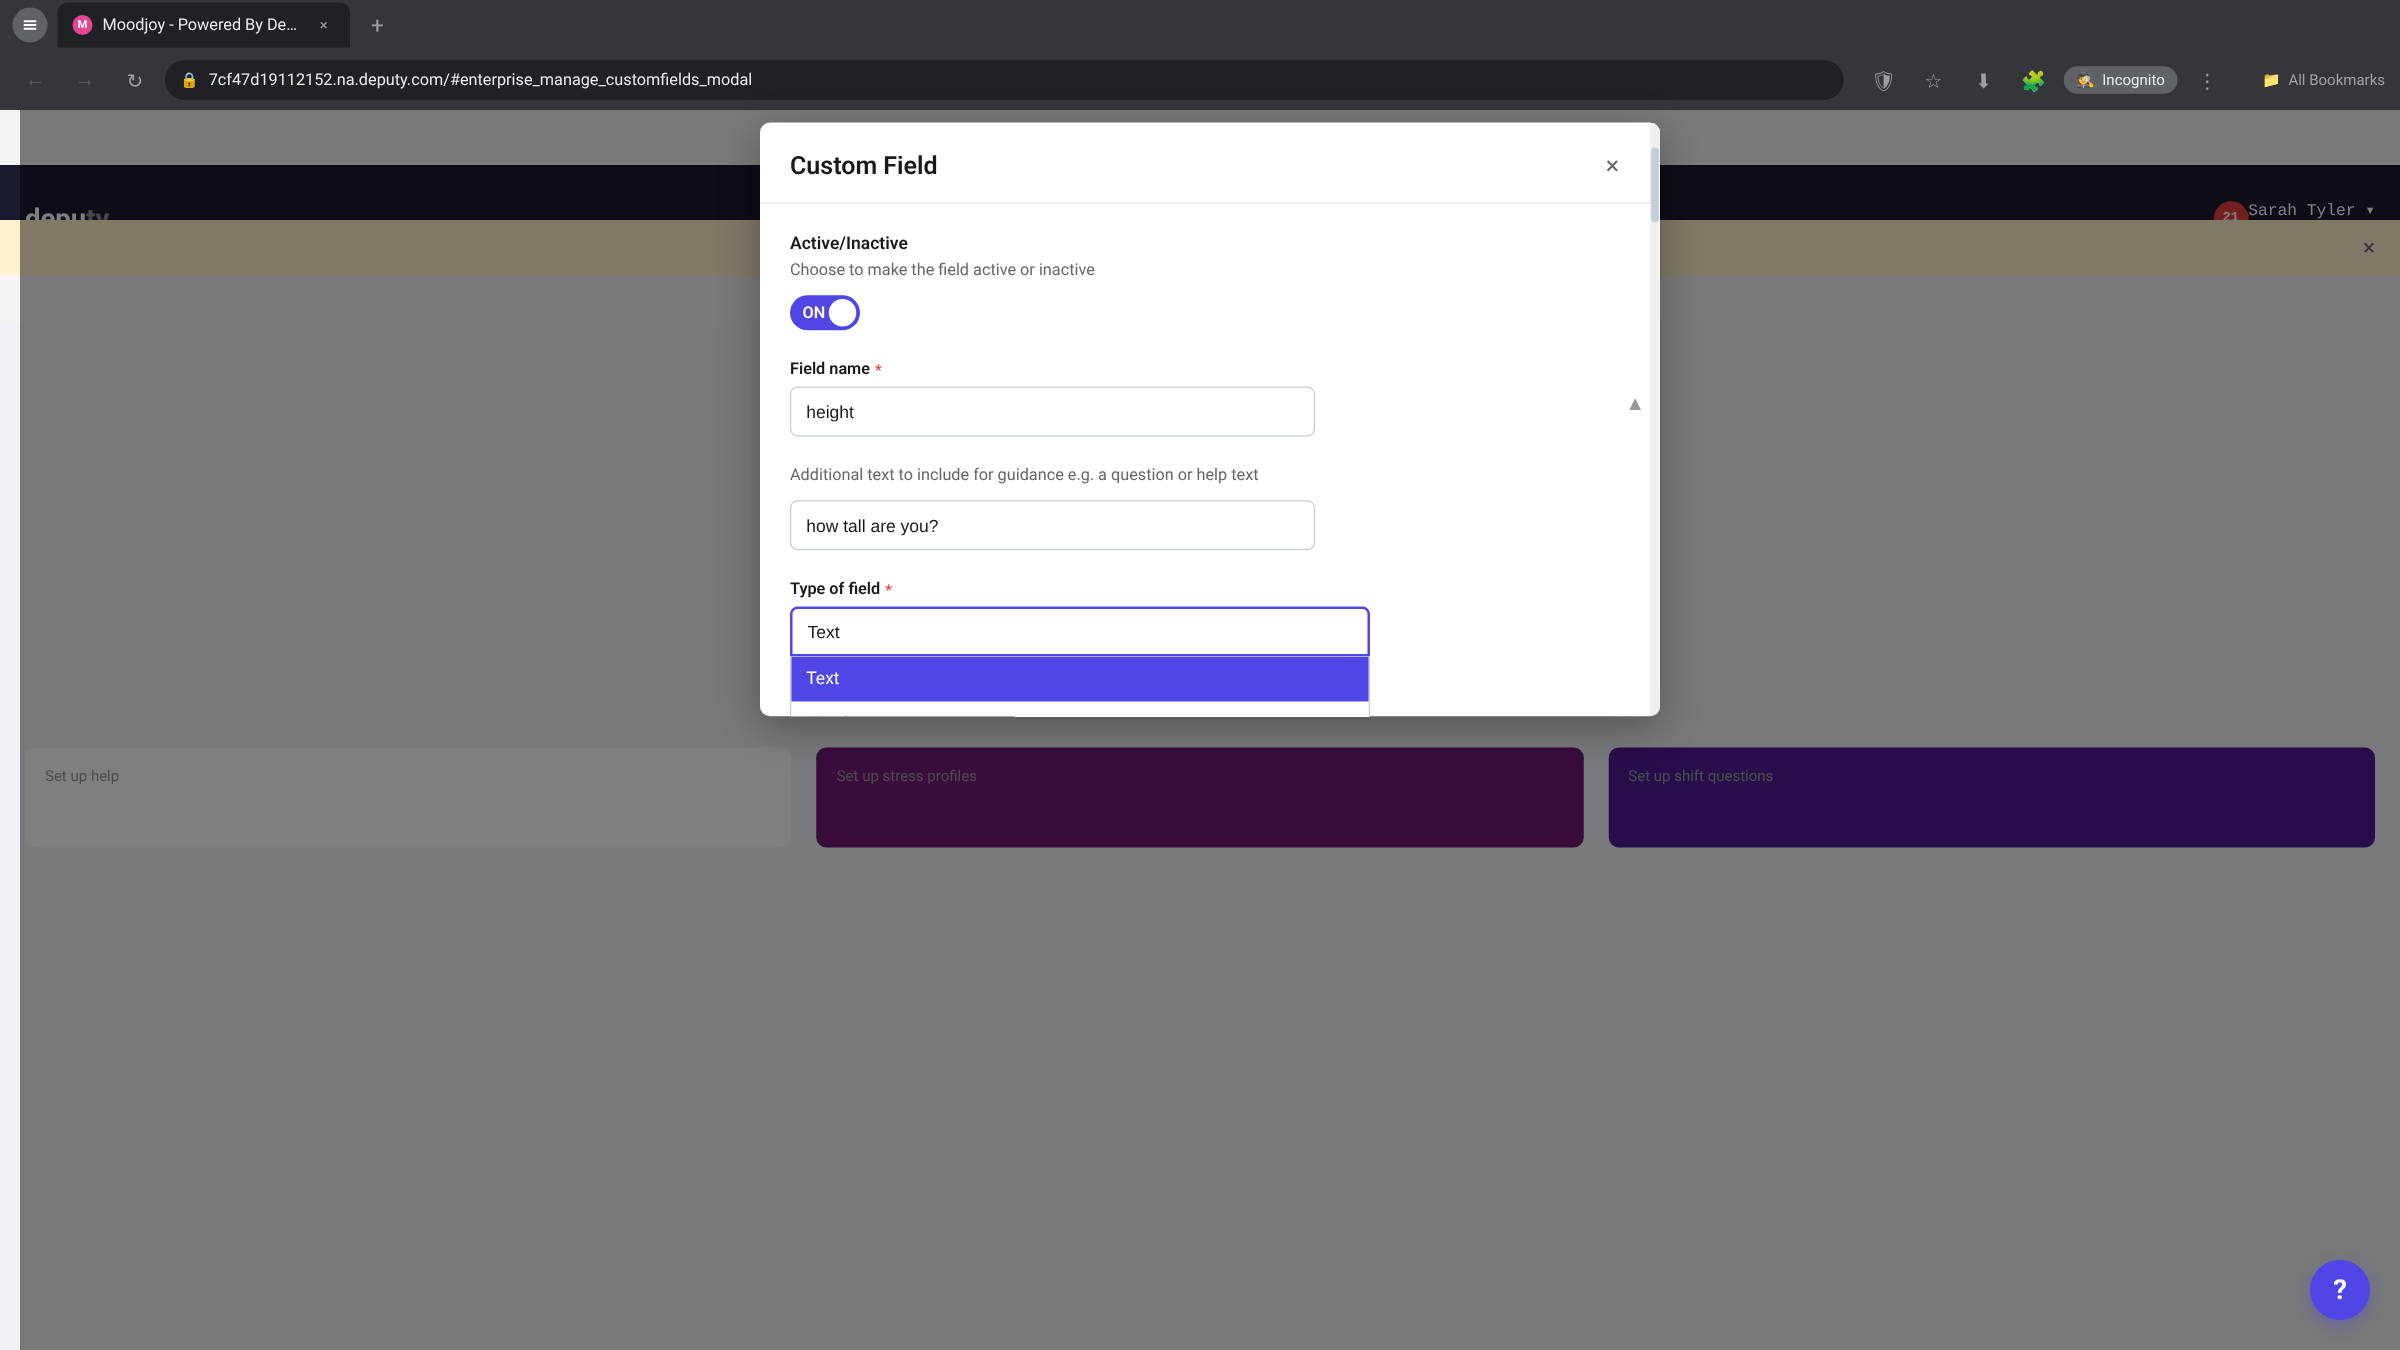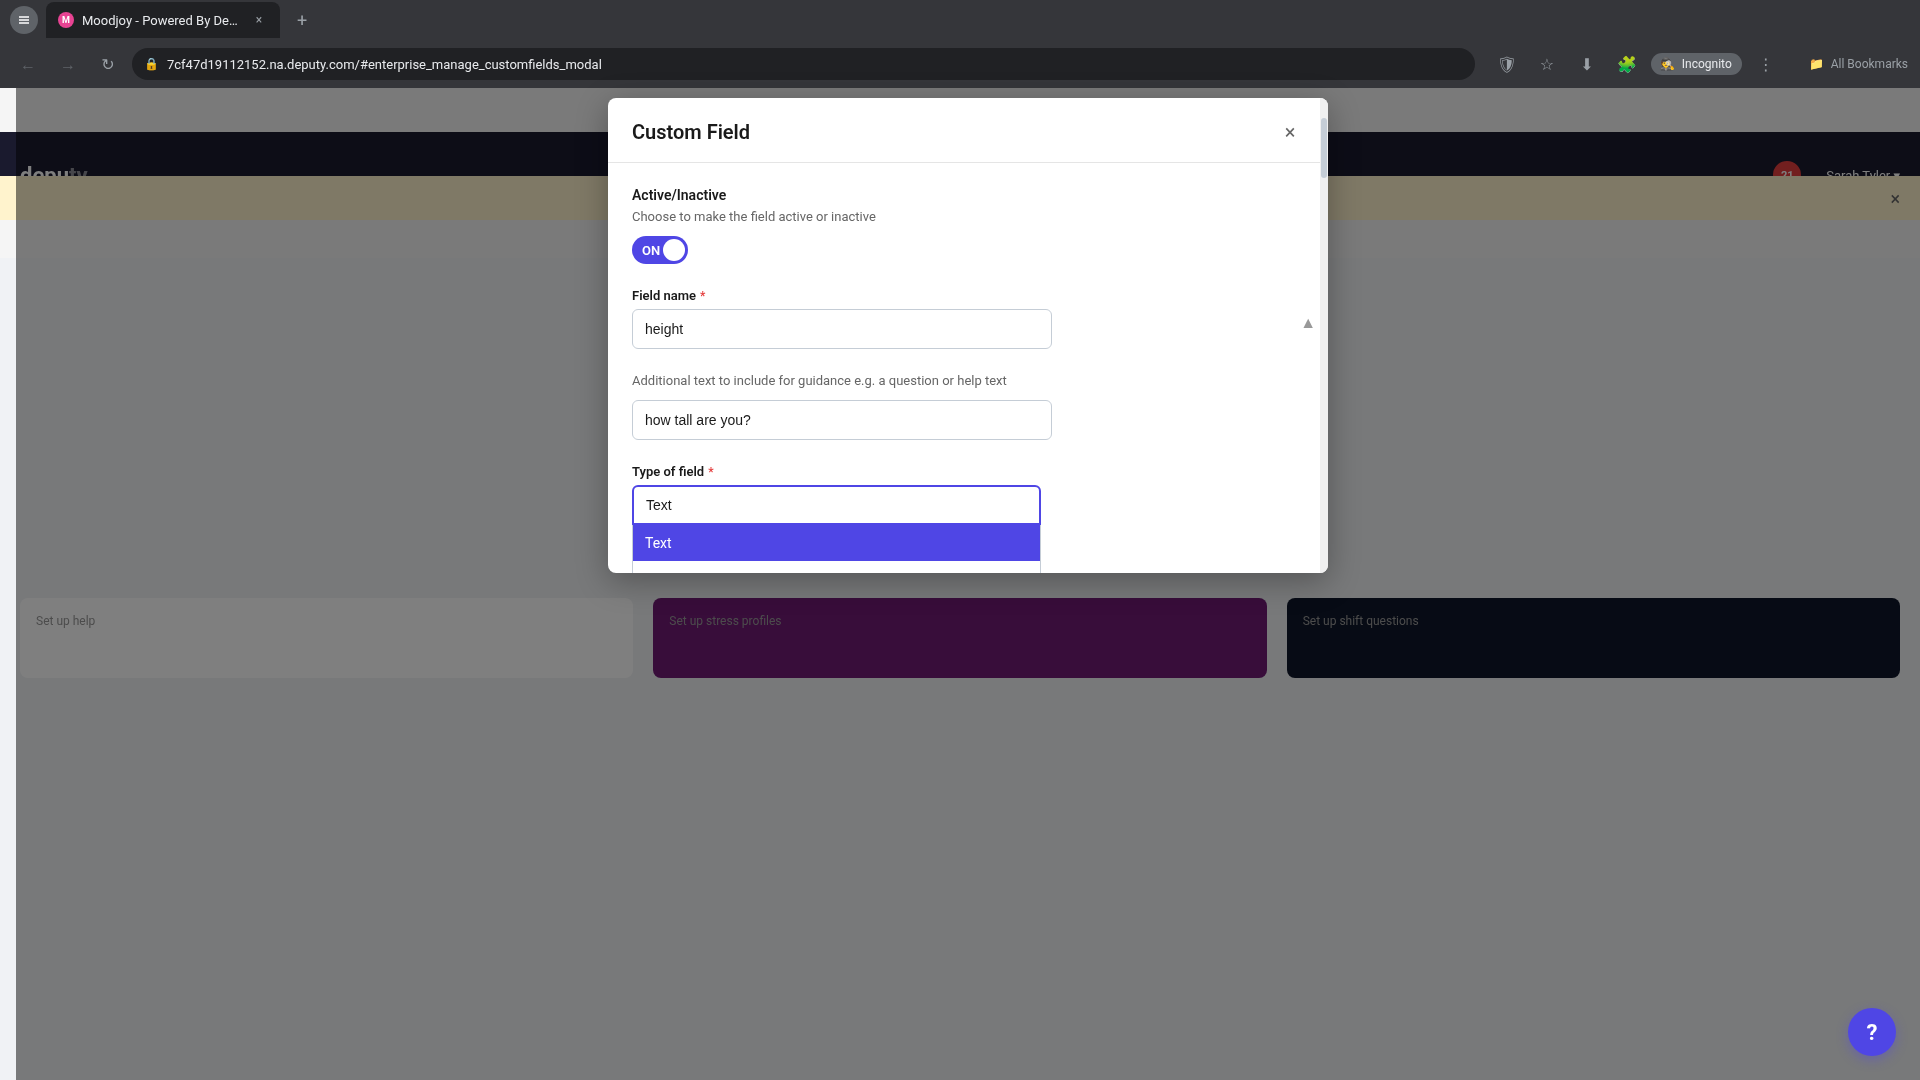--- a/index.html
+++ b/index.html
@@ -264,21 +264,21 @@
       border-radius: 6px;
       padding: 0 12px;
       font-size: 14px; color: #1a1a1a;
       background: white;
       outline: none;
     }
 
     
     .dropdown-wrapper {
       position: relative;
-      width: 409px;
+      width: 464px;
     }
 
     .dropdown-input {
       width: 100%;
       height: 40px;
       border: 2px solid #4f46e5;
       border-radius: 6px 6px 0 0;
       padding: 0 12px;
       font-size: 14px; color: #1a1a1a;
       background: white;
@@ -396,35 +396,35 @@
 <div class="page-bg">
 
   <div class="trial-banner">
     <span>15 days remaining of your Premium Plan trial.</span>
     <a class="trial-link">Choose Plan</a>
     <span class="trial-close">×</span>
   </div>
 
   <div style="position:absolute;top:44px;left:0;right:0;height:86px;background:#1a1a2e;display:flex;align-items:center;padding:0 20px;">
     <div style="color:white;font-size:22px;font-weight:bold;">depu<span style="opacity:0.5">ty</span></div>
-    <div style="margin-left:auto;display:flex;align-items:center;gap:25px;">
+    <div style="margin-left:auto;display:flex;gap:0;font-family:Liberation Mono, monospace;">
       <div style="width:28px;height:28px;background:#e53e3e;border-radius:50%;display:flex;align-items:center;justify-content:center;color:white;font-size:11px;font-weight:bold;">21</div>
       <div style="color:white;font-size:13px;">Sarah Tyler ▾</div>
     </div>
   </div>
 
   <div style="position:absolute;top:170px;left:0;right:0;bottom:0;background:#f0f2f5;padding:20px;">
     <div style="display:flex;gap:20px;margin-top:320px;">
       <div style="background:white;border-radius:8px;padding:16px;flex:1;height:80px;">
         <div style="font-size:12px;color:#999;">Set up help</div>
       </div>
       <div style="background:#701a75;border-radius:8px;padding:16px;flex:1;height:80px;">
         <div style="font-size:12px;color:#999;">Set up stress profiles</div>
       </div>
-      <div style="background:#0f172a;border-radius:8px;padding:16px;flex:1;height:80px;">
+      <div style="background:#4c1d95;border-radius:8px;padding:16px;flex:1;height:80px;">
         <div style="font-size:12px;color:#999;">Set up shift questions</div>
       </div>
     </div>
   </div>
 </div>
 
 <div class="modal-overlay">
   <div class="modal">
 
     <div class="modal-header">

